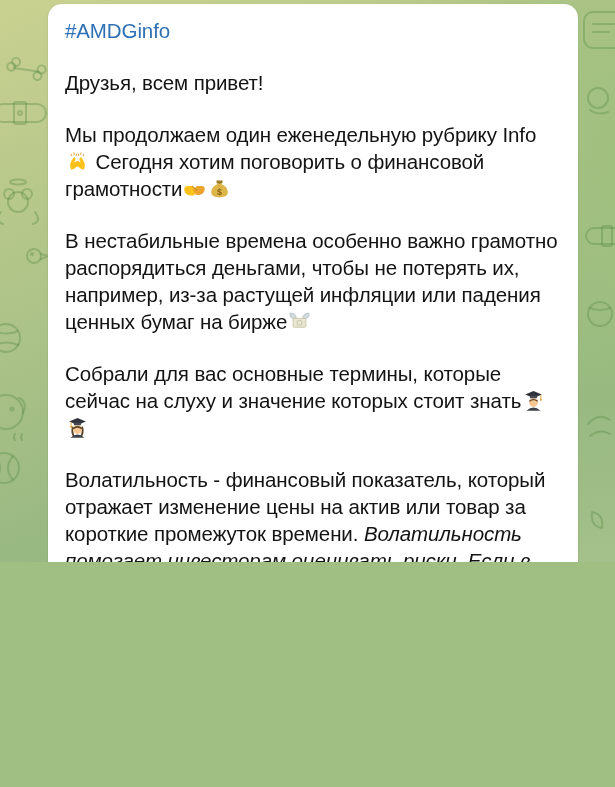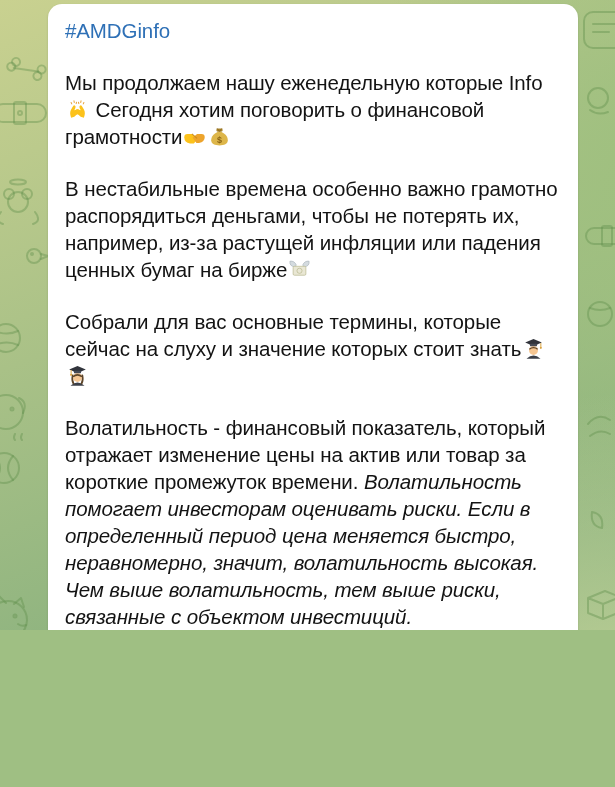--- a/index.html
+++ b/index.html
@@ -4,21 +4,21 @@
 <style>
   * { box-sizing: border-box; }
   html, body { margin: 0; padding: 0; }
   body {
     width: 615px; height: 787px;
     font-family: "Liberation Sans", sans-serif;
     background: #9fbf83;
   }
   .stage {
     position: relative;
-    width: 615px; height: 630px;
+    width: 615px; height: 562px;
     overflow: hidden;
   }
   .bg-svg {
     position: absolute; inset: 0;
     width: 615px; height: 787px;
     display: block;
   }
   .bubble {
     position: absolute;
     left: 48px; top: 4px;
@@ -169,22 +169,23 @@
         <path d="M32 14 l8 -7 v14z"></path>
         <circle cx="3" cy="11" r="1"></circle>
       </g>
     </g>
   </svg>
 
   <div class="bubble">
 
     <p><a class="hashtag">#AMDGinfo</a></p>
 
-
-    <p><span>Мы продолжаем нашу еженедельную которые Info</span><span class="emoji"><svg viewBox="0 0 36 36">
+    <p>Друзья, всем привет!</p>
+
+    <p><span>Мы продолжаем один еженедельную рубрику Info</span><span class="emoji"><svg viewBox="0 0 36 36">
             <g fill="#fcc21b">
               <path d="M8 31 q-3-8 0-13 l3-5 q1.5-2.5 3.2-1 q1.6 1.5 0.3 4 l-1.5 3 l5-1.5 q2.3-0.4 2.5 1.8 q0.3 5-4.5 7.5 l-3 2.5z"></path>
               <path d="M28 31 q3-8 0-13 l-3-5 q-1.5-2.5 -3.2-1 q-1.6 1.5 -0.3 4 l1.5 3 l-5-1.5 q-2.3-0.4 -2.5 1.8 q-0.3 5 4.5 7.5 l3 2.5z"></path>
             </g>
             <g stroke="#e8a33d" stroke-width="1.6" stroke-linecap="round" fill="none">
               <path d="M8 7 l1 2.2 M12.5 4.5 l0.4 2.6 M16.5 6.5 l-0.6 2.2"></path>
               <path d="M28 7 l-1 2.2 M23.5 4.5 l-0.4 2.6 M19.5 6.5 l0.6 2.2"></path>
             </g>
           </svg></span><span> Сегодня хотим поговорить о финансовой грамотности</span><span class="emoji"><svg viewBox="0 0 36 36">
             <path d="M2 19 q0-5 5-5 h7 l9 8 -6 7 h-6 q-9-2-9-10z" fill="#fcc21b"></path>

